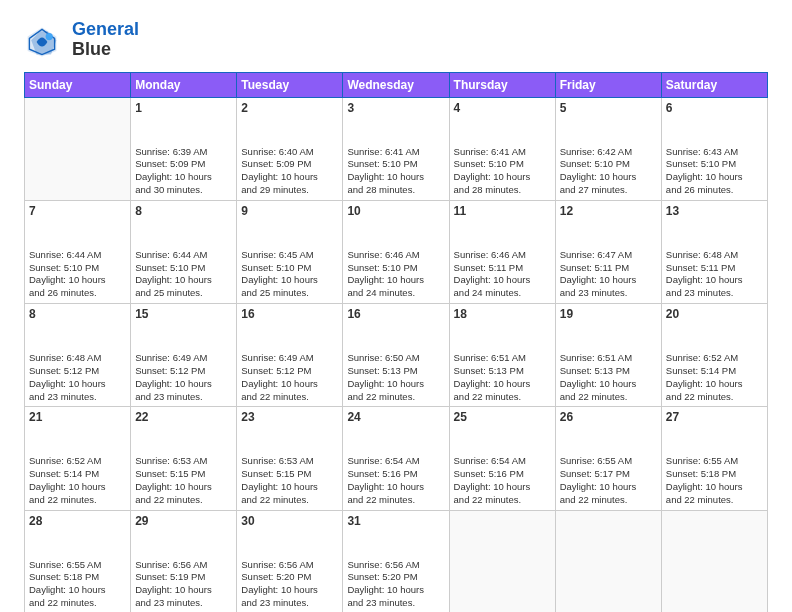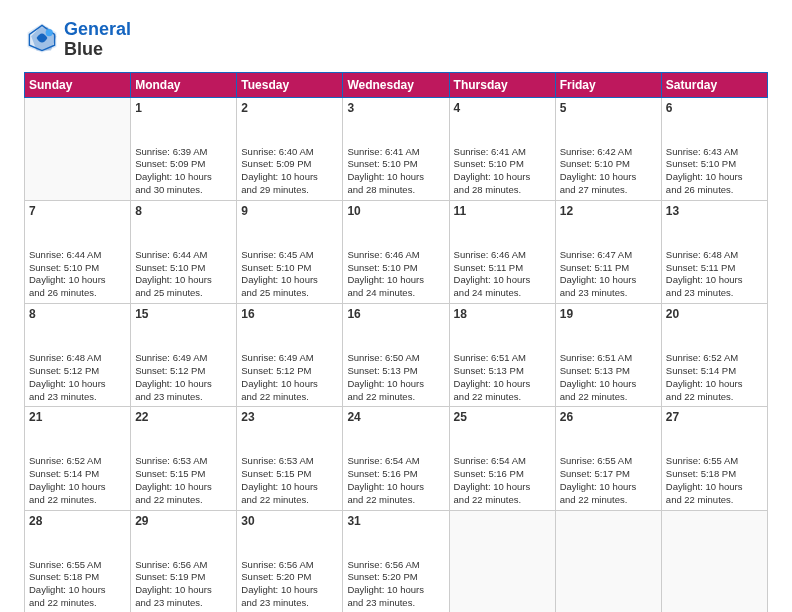--- a/index.html
+++ b/index.html
@@ -18,22 +18,22 @@
       flex-direction: column;
     }
     .header {
       display: flex;
       justify-content: space-between;
       align-items: flex-start;
       margin-bottom: 12px;
     }
     .logo {
       display: flex;
-      align-items: flex-start;
-      gap: 4px;
+      align-items: flex-end;
+      gap: 12px;
     }
     .logo-text {
       font-size: 18px;
       font-weight: bold;
       color: #333;
       line-height: 1.1;
     }
     .logo-text span {
       color: #1565c0;
     }
@@ -55,21 +55,21 @@
       color: #555;
     }
     .calendar {
       flex: 1;
       border: 1px solid #ccc;
       border-collapse: collapse;
       width: 100%;
       table-layout: fixed;
     }
     .calendar th {
-      background: #be185d;
+      background: #8b5cf6;
       color: #fff;
       font-size: 12px;
       font-weight: bold;
       padding: 5px 4px;
       text-align: left;
       border: 1px solid #1565c0;
     }
     .calendar td {
       border: 1px solid #ccc;
       vertical-align: top;

